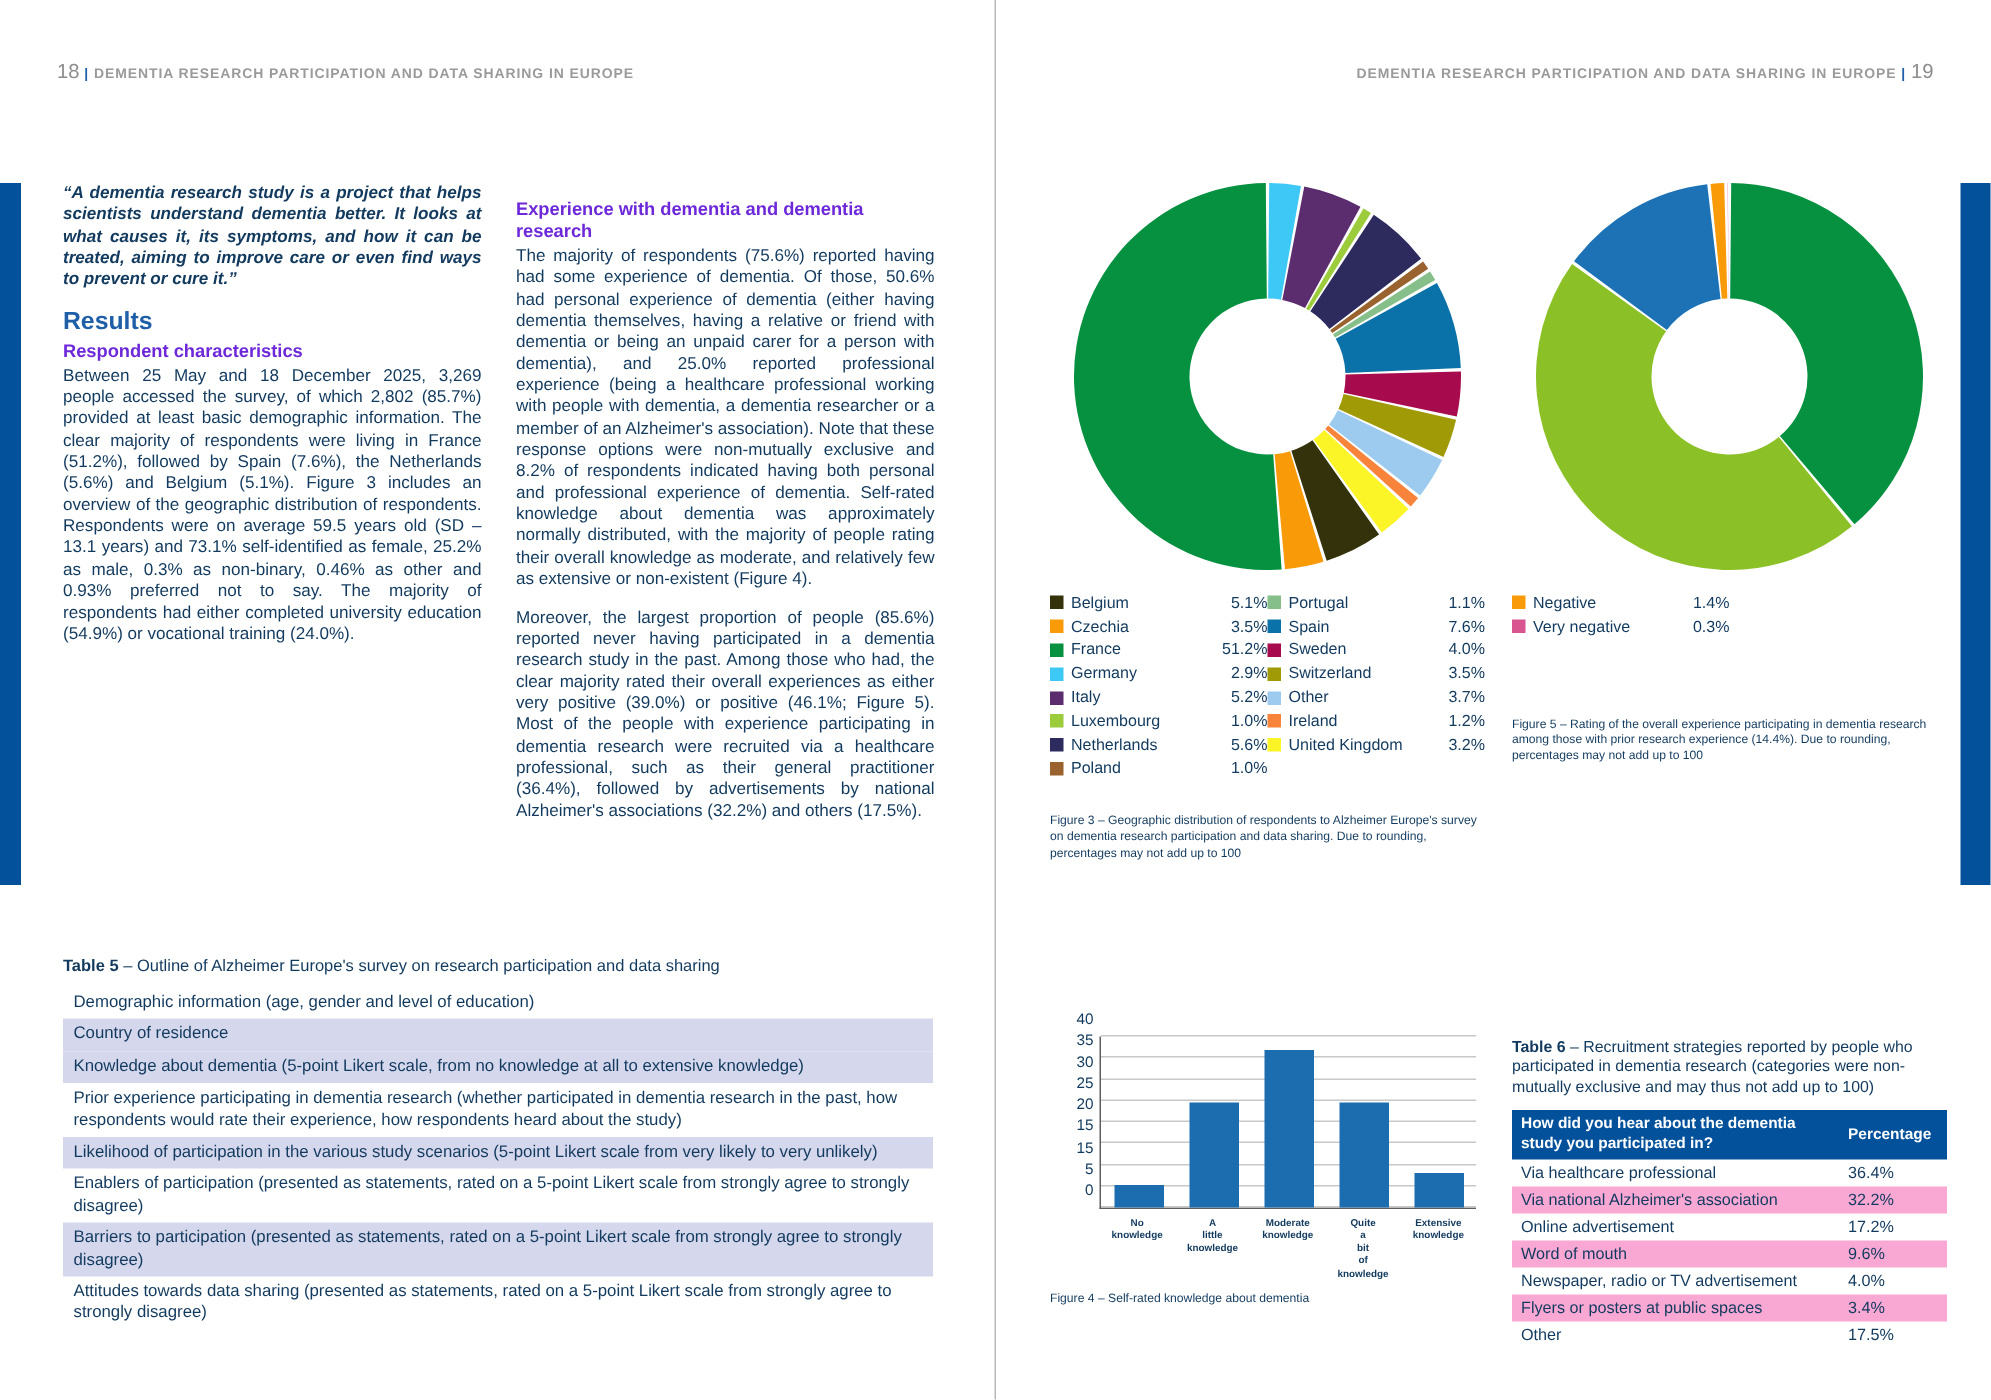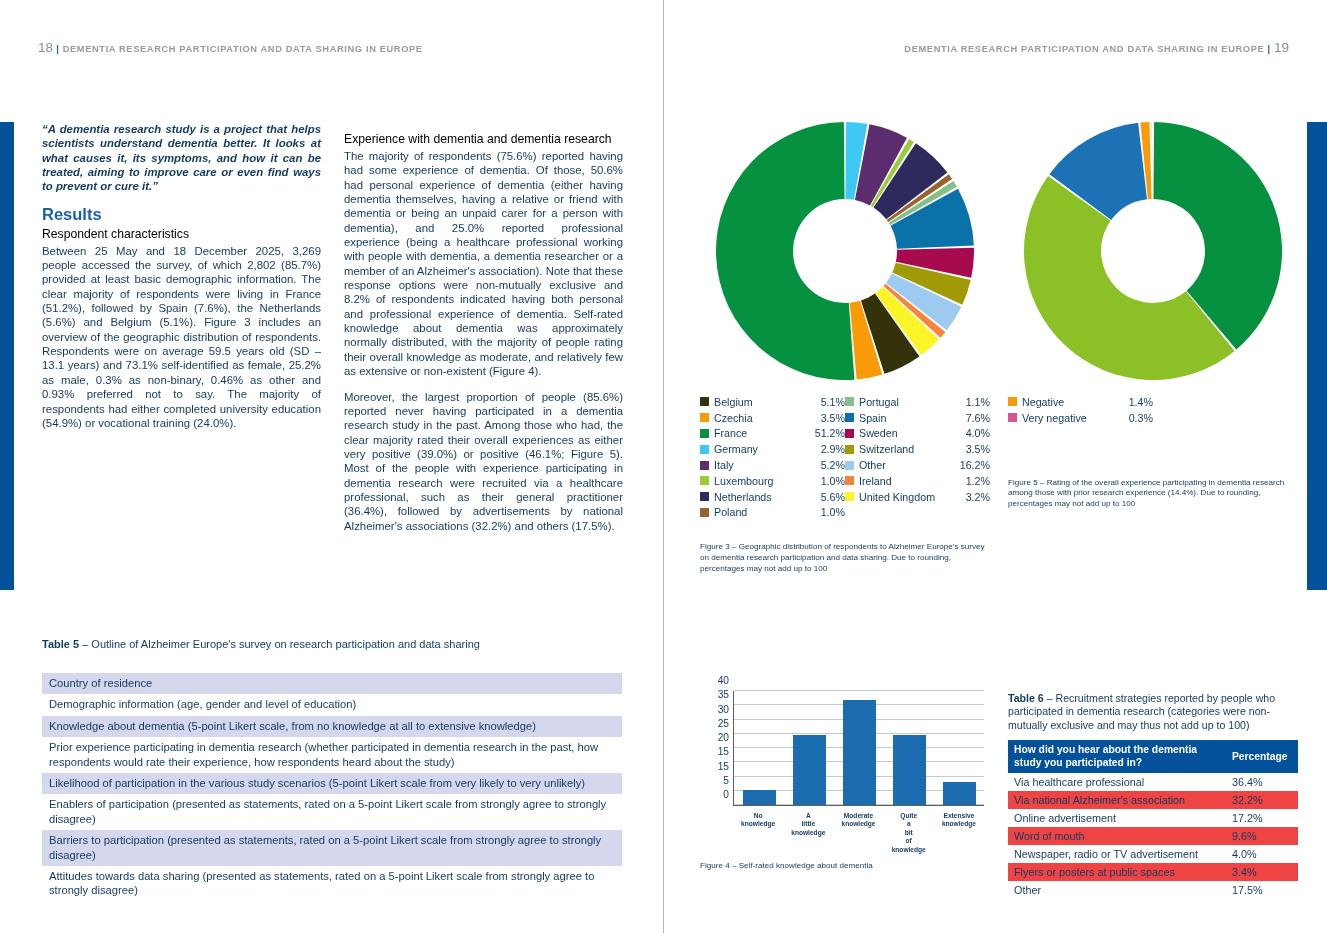--- a/index.html
+++ b/index.html
@@ -41,21 +41,21 @@
     font-size: 11.4px; line-height: 14.35px;
     color: #123a5e; text-align: justify;
     margin-bottom: 11px;
   }
   p.quote { font-style: italic; font-weight: 600; }
   h2.sec {
     font-size: 16.5px; color: #1f5fa8; font-weight: 600;
     margin: 4px 0 3px 0; line-height: 19px;
   }
   h3.sub {
-    font-size: 12.2px; color: #000000; font-weight: 400;
+    font-size: 12.2px; color: #6d28d9; font-weight: 700;
     margin: 2px 0 2px 0; line-height: 15px;
   }
   h2.sec.tight { margin-top: 2px; }
 
   
   .fig { position: absolute; }
   .fig3 { left: 700px; top: 122px; width: 290px; }
   .fig5 { left: 1008px; top: 122px; width: 290px; }
 
   .donut-wrap { position: relative; width: 258px; height: 258px; margin: 0 auto; }
@@ -75,21 +75,21 @@
   .legend.rate .lcol:last-child .vl { width: 32px; margin-left: 11px; }
 
   .figcap {
     font-size: 8.1px; line-height: 10.6px; color: #123a5e;
   }
   .fig3 .figcap { margin-top: 22px; }
   .fig5 .figcap { margin-top: 52px; }
 
   
   .t5 { position: absolute; left: 42px; top: 637px; width: 580px; }
-  .tcap { font-size: 11px; color: #123a5e; margin-bottom: 22px; line-height: 14px; }
+  .tcap { font-size: 11px; color: #123a5e; margin-bottom: 7px; line-height: 14px; }
   .tcap b { font-weight: 700; }
   .t5 .row {
     font-size: 11.2px; line-height: 14.4px; color: #123a5e;
     padding: 3px 7px 4px 7px;
   }
   .t5 .row.alt { background: #d5d7ec; }
 
   
   .fig4 { position: absolute; left: 700px; top: 686px; width: 292px; }
   .bc { position: relative; width: 292px; height: 170px; }
@@ -126,21 +126,21 @@
   .t6 table { width: 100%; border-collapse: collapse; }
   .t6 th {
     background: #04519b; color: #fff; font-size: 10.3px; font-weight: 700;
     text-align: left; padding: 4px 6px; line-height: 12.6px; vertical-align: middle;
   }
   .t6 th.pct { text-align: left; width: 72px; }
   .t6 td {
     font-size: 10.8px; color: #123a5e; padding: 2.5px 6px; line-height: 13px;
   }
   .t6 td.pct { text-align: left; }
-  .t6 tr.alt td { background: #ef4444; }
+  .t6 tr.alt td { background: #f9a8d4; }
 </style>
 </head>
 <body>
 
 <div class="spread">
 
   <div class="edge-bar left"></div>
   <div class="edge-bar right"></div>
   <div class="gutter"></div>
 
@@ -249,21 +249,21 @@
             <span class="vl">4.0%</span>
           </div>
           <div class="lrow">
             <span class="sw" style="background: rgb(160, 154, 7);"></span>
             <span class="nm">Switzerland</span>
             <span class="vl">3.5%</span>
           </div>
           <div class="lrow">
             <span class="sw" style="background: rgb(156, 203, 239);"></span>
             <span class="nm">Other</span>
-            <span class="vl">16.2%</span>
+            <span class="vl">3.7%</span>
           </div>
           <div class="lrow">
             <span class="sw" style="background: rgb(248, 132, 60);"></span>
             <span class="nm">Ireland</span>
             <span class="vl">1.2%</span>
           </div>
           <div class="lrow">
             <span class="sw" style="background: rgb(251, 244, 39);"></span>
             <span class="nm">United Kingdom</span>
             <span class="vl">3.2%</span>
@@ -299,22 +299,22 @@
         </div>
     </div>
     <div class="figcap">Figure 5 – Rating of the overall experience participating in dementia research among those with prior research experience (14.4%). Due to rounding, percentages may not add up to 100</div>
   </div>
 
   <div class="t5">
     <div class="tcap">
       <b>Table 5</b><span> – Outline of Alzheimer Europe's survey on research participation and data sharing</span>
     </div>
     <div id="t5-rows">
+        <div class="row">Demographic information (age, gender and level of education)</div>
         <div class="row alt">Country of residence</div>
-        <div class="row">Demographic information (age, gender and level of education)</div>
         <div class="row alt">Knowledge about dementia (5-point Likert scale, from no knowledge at all to extensive knowledge)</div>
         <div class="row">Prior experience participating in dementia research (whether participated in dementia research in the past, how respondents would rate their experience, how respondents heard about the study)</div>
         <div class="row alt">Likelihood of participation in the various study scenarios (5-point Likert scale from very likely to very unlikely)</div>
         <div class="row">Enablers of participation (presented as statements, rated on a 5-point Likert scale from strongly agree to strongly disagree)</div>
         <div class="row alt">Barriers to participation (presented as statements, rated on a 5-point Likert scale from strongly agree to strongly disagree)</div>
         <div class="row">Attitudes towards data sharing (presented as statements, rated on a 5-point Likert scale from strongly agree to strongly disagree)</div>
       </div>
   </div>
 
   <div class="fig4">

